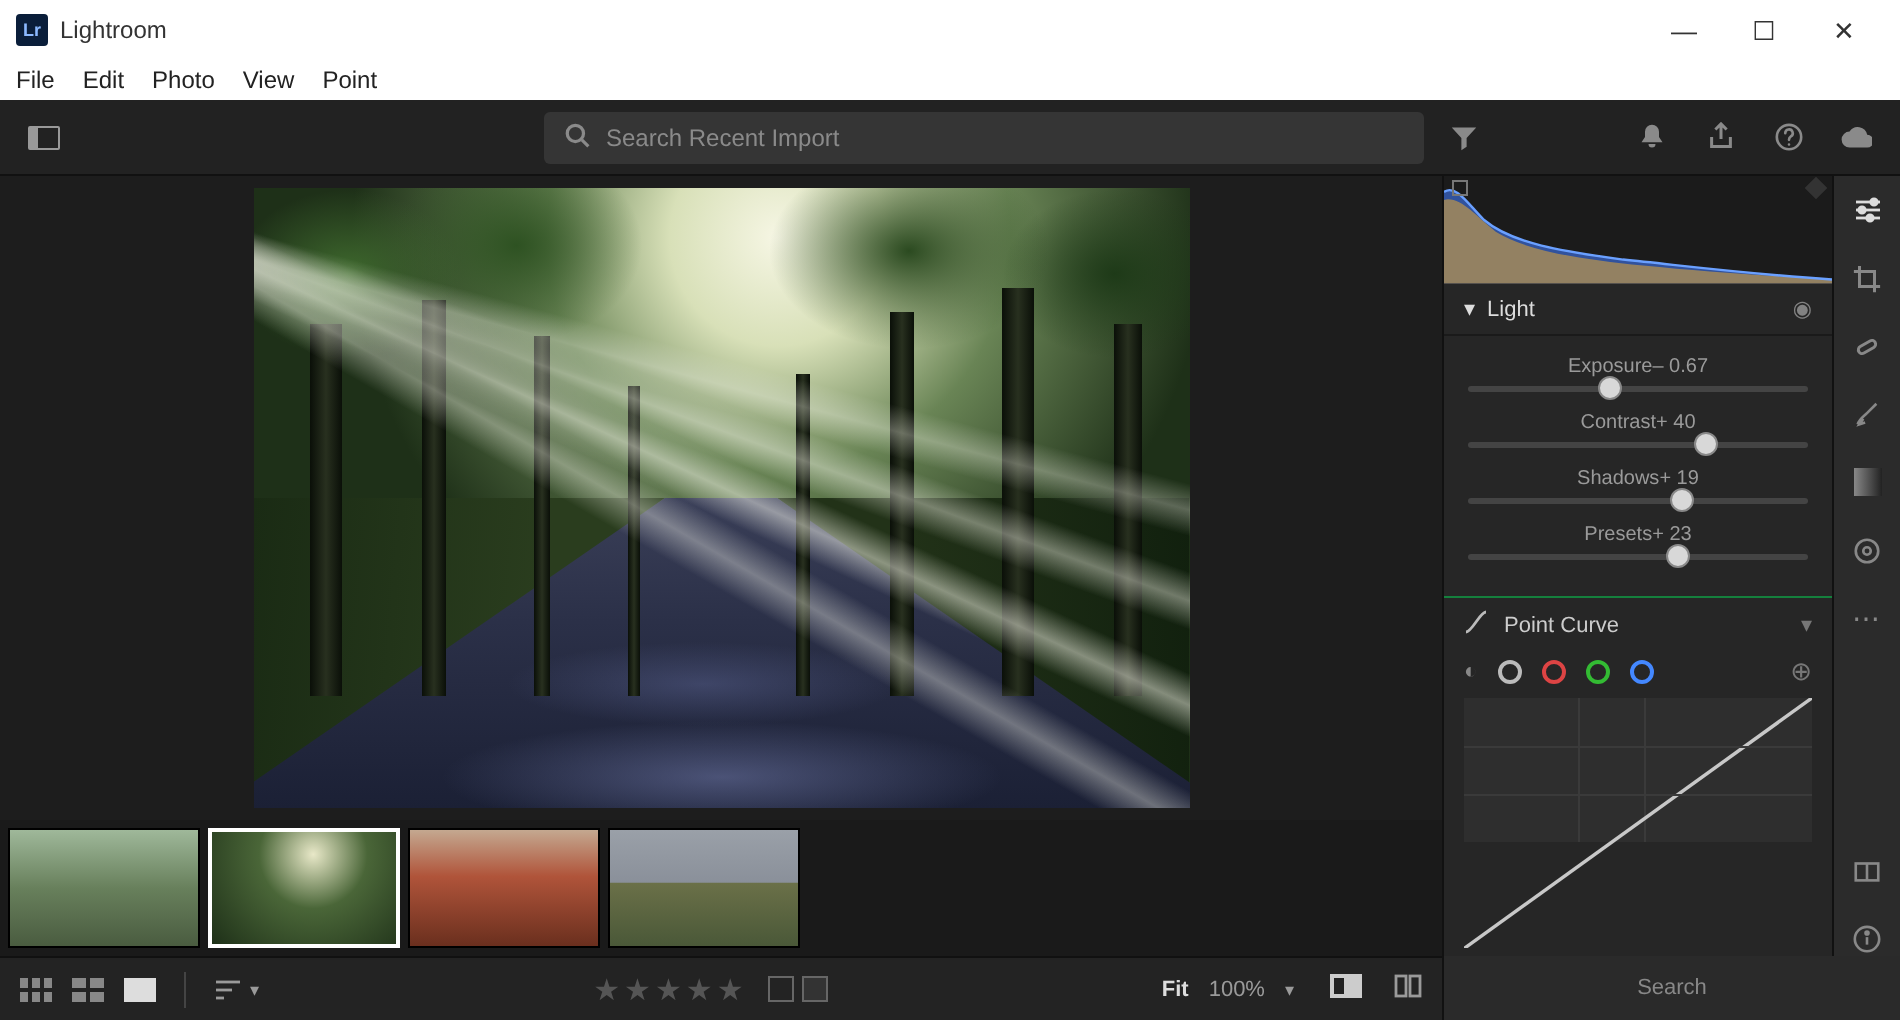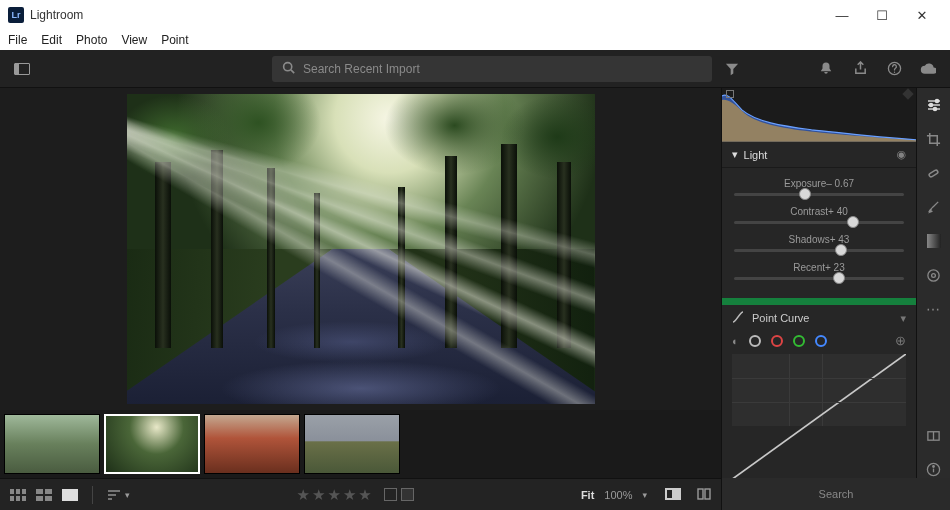--- a/index.html
+++ b/index.html
@@ -57,21 +57,21 @@
   .histogram{height:54px;background:#1b1b1b;position:relative;border-bottom:1px solid #111}
   .histogram svg{position:absolute;inset:0}
   .sec-head{display:flex;align-items:center;padding:6px 10px;gap:6px;color:#ddd;border-bottom:1px solid #1a1a1a}
   .sec-head .eye{margin-left:auto;opacity:.5;font-size:11px}
   .sliders{padding:4px 12px 8px}
   .srow{margin:6px 0 10px}
   .srow .lab{display:flex;justify-content:center;font-size:10px;color:#9a9a9a;margin-bottom:4px}
   .srow.active .lab{color:#fff}
   .track{height:3px;background:#444;position:relative;border-radius:2px}
   .knob{position:absolute;top:-5px;width:12px;height:12px;border-radius:50%;background:#d8d8d8;border:1px solid #888;transform:translateX(-50%)}
-  .pcurve{padding:6px 10px;border-top:7px solid #15803d}
+  .pcurve{padding:6px 10px;border-top:1px solid #15803d}
   .pcurve .hdr{display:flex;align-items:center;gap:8px;color:#ccc;font-size:11px;margin-bottom:8px}
   .channels{display:flex;gap:10px;align-items:center;margin-bottom:6px}
   .ch{width:12px;height:12px;border-radius:50%;border:2px solid}
   .curvebox{height:72px;background:#2e2e2e;position:relative;margin-top:2px}
   .curvebox:before,.curvebox:after{content:"";position:absolute;background:#3a3a3a}
   .curvebox:before{left:33%;top:0;bottom:0;width:1px;box-shadow:33px 0 #3a3a3a}
   .curvebox:after{top:33%;left:0;right:0;height:1px;box-shadow:0 24px #3a3a3a}
   .curvebox .diag{position:absolute;inset:0}
   .bottombar{height:32px;background:#232323;display:flex;align-items:center;padding:0 10px;gap:10px;border-top:1px solid #111;font-size:11px;color:#9a9a9a}
   .viewbtn{width:16px;height:12px;display:inline-block}
@@ -210,29 +210,29 @@
               <span>Contrast</span>
               <span>+ 40</span>
             </div>
             <div class="track">
               <div class="knob" style="left:70%"></div>
             </div>
           </div>
           <div class="srow">
             <div class="lab">
               <span>Shadows</span>
-              <span>+ 43</span>
+              <span>+ 19</span>
             </div>
             <div class="track">
               <div class="knob" style="left:63%"></div>
             </div>
           </div>
           <div class="srow">
             <div class="lab">
-              <span>Recent</span>
+              <span>Presets</span>
               <span>+ 23</span>
             </div>
             <div class="track">
               <div class="knob" style="left:62%"></div>
             </div>
           </div>
         </div>
 
       <div class="pcurve">
         <div class="hdr">

